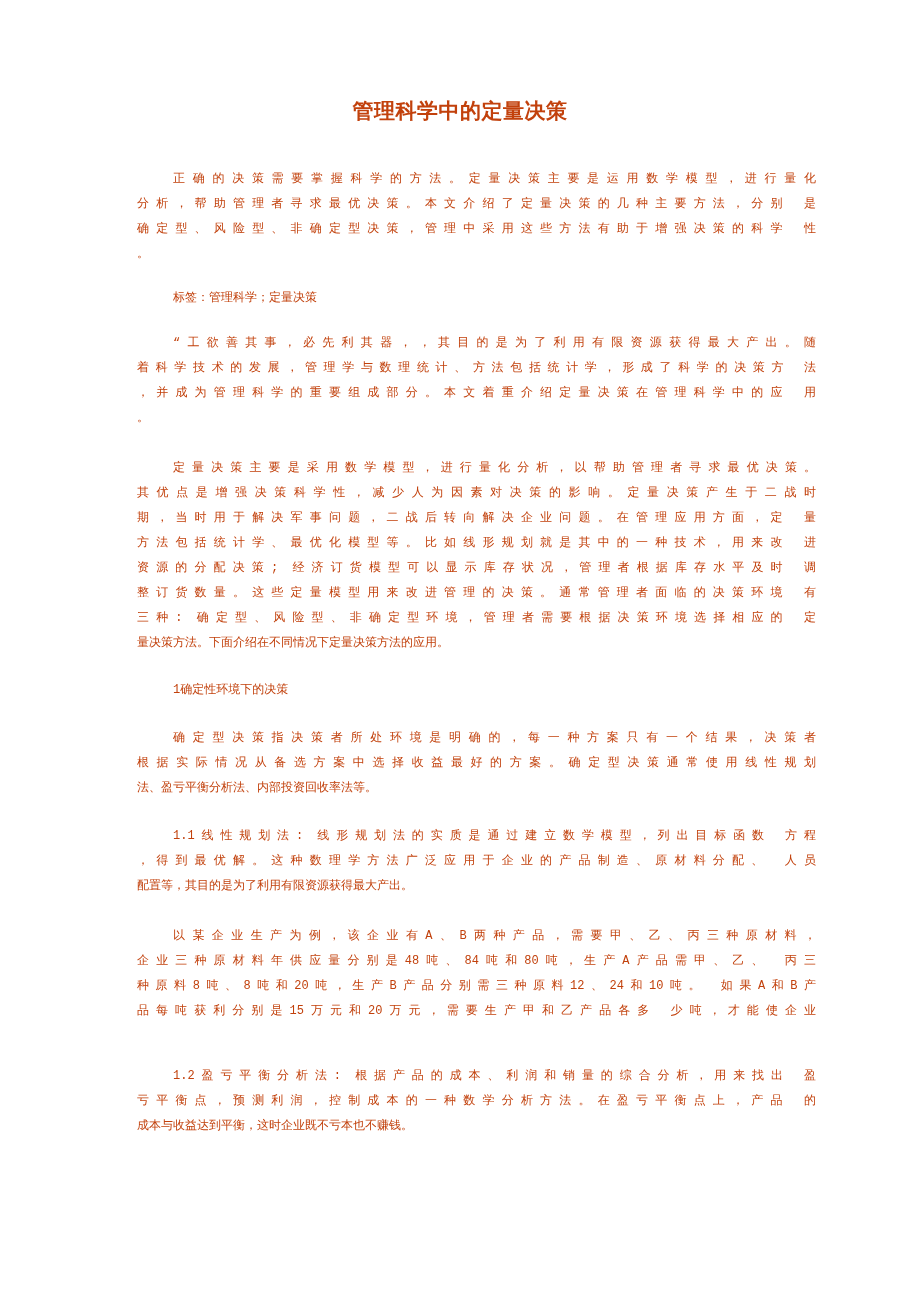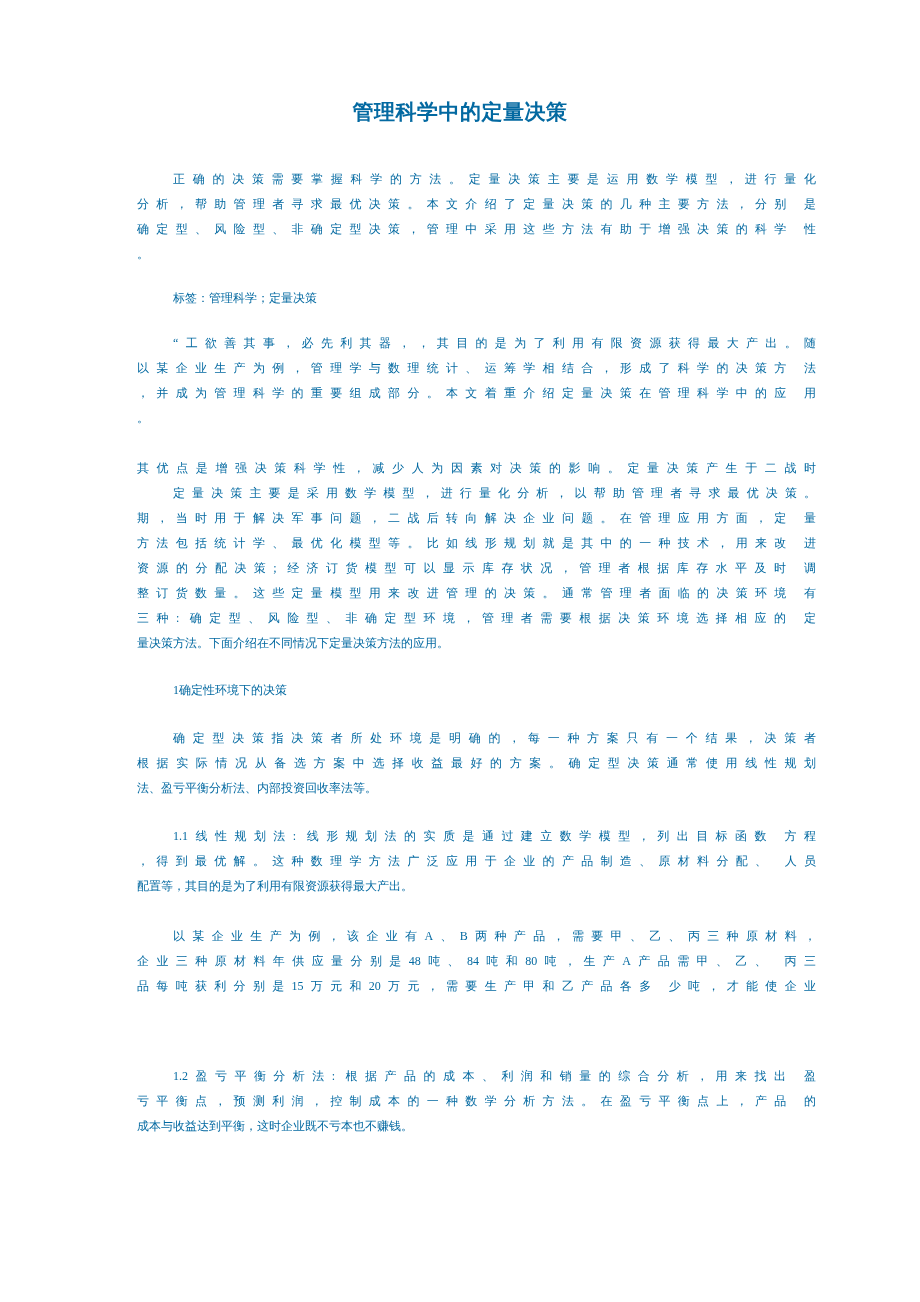--- a/index.html
+++ b/index.html
@@ -8,21 +8,22 @@
     height: 1302px;
     background: #ffffff;
     font-family: "Liberation Serif", "DejaVu Serif", serif;
   }
   .page {
     position: relative;
     width: 920px;
     height: 1302px;
     background: #ffffff;
     overflow: hidden;
-    color: #0369a1;
+    color: #c2410c;
+    font-family: Liberation Mono, monospace;
   }
   .doc-title {
     position: absolute;
     top: 99px;
     left: 0;
     width: 920px;
     text-align: center;
     font-size: 21px;
     font-weight: bold;
     line-height: 27px;
@@ -58,27 +59,27 @@
         <div class="line first">正确的决策需要掌握科学的方法。定量决策主要是运用数学模型，进行量化</div>
         <div class="line">分析，帮助管理者寻求最优决策。本文介绍了定量决策的几种主要方法，分别 是</div>
         <div class="line">确定型、风险型、非确定型决策，管理中采用这些方法有助于增强决策的科学 性</div>
         <div class="line last">。</div>
       </div>
       <div class="block paragraph" style="top: 286px;">
         <div class="line first last">标签：管理科学；定量决策</div>
       </div>
       <div class="block paragraph" style="top: 331px;">
         <div class="line first">“工欲善其事，必先利其器，，其目的是为了利用有限资源获得最大产出。随</div>
-        <div class="line">以某企业生产为例，管理学与数理统计、运筹学相结合，形成了科学的决策方 法</div>
+        <div class="line">着科学技术的发展，管理学与数理统计、方法包括统计学，形成了科学的决策方 法</div>
         <div class="line">，并成为管理科学的重要组成部分。本文着重介绍定量决策在管理科学中的应 用</div>
         <div class="line last">。</div>
       </div>
       <div class="block paragraph" style="top: 456px;">
+        <div class="line first">定量决策主要是采用数学模型，进行量化分析，以帮助管理者寻求最优决策。</div>
         <div class="line">其优点是增强决策科学性，减少人为因素对决策的影响。定量决策产生于二战时</div>
-        <div class="line first">定量决策主要是采用数学模型，进行量化分析，以帮助管理者寻求最优决策。</div>
         <div class="line">期，当时用于解决军事问题，二战后转向解决企业问题。在管理应用方面，定 量</div>
         <div class="line">方法包括统计学、最优化模型等。比如线形规划就是其中的一种技术，用来改 进</div>
         <div class="line">资源的分配决策; 经济订货模型可以显示库存状况，管理者根据库存水平及时 调</div>
         <div class="line">整订货数量。这些定量模型用来改进管理的决策。通常管理者面临的决策环境 有</div>
         <div class="line">三种: 确定型、风险型、非确定型环境，管理者需要根据决策环境选择相应的 定</div>
         <div class="line last">量决策方法。下面介绍在不同情况下定量决策方法的应用。</div>
       </div>
       <div class="block heading" style="top: 678px;">
         <div class="line first last">1确定性环境下的决策</div>
       </div>
@@ -88,20 +89,21 @@
         <div class="line last">法、盈亏平衡分析法、内部投资回收率法等。</div>
       </div>
       <div class="block paragraph" style="top: 824px;">
         <div class="line first">1.1线性规划法: 线形规划法的实质是通过建立数学模型，列出目标函数 方程</div>
         <div class="line">，得到最优解。这种数理学方法广泛应用于企业的产品制造、原材料分配、 人员</div>
         <div class="line last">配置等，其目的是为了利用有限资源获得最大产出。</div>
       </div>
       <div class="block paragraph" style="top: 924px;">
         <div class="line first">以某企业生产为例，该企业有A、B两种产品，需要甲、乙、丙三种原材料，</div>
         <div class="line">企业三种原材料年供应量分别是48吨、84吨和80吨，生产A产品需甲、乙、 丙三</div>
+        <div class="line">种原料8吨、8吨和20吨，生产B产品分别需三种原料12、24和10吨。 如果A和B产</div>
         <div class="line">品每吨获利分别是15万元和20万元，需要生产甲和乙产品各多 少吨，才能使企业</div>
       </div>
       <div class="block paragraph" style="top: 1064px;">
         <div class="line first">1.2盈亏平衡分析法: 根据产品的成本、利润和销量的综合分析，用来找出 盈</div>
         <div class="line">亏平衡点，预测利润，控制成本的一种数学分析方法。在盈亏平衡点上，产品 的</div>
         <div class="line last">成本与收益达到平衡，这时企业既不亏本也不赚钱。</div>
       </div>
     </div>
 </div>
 

